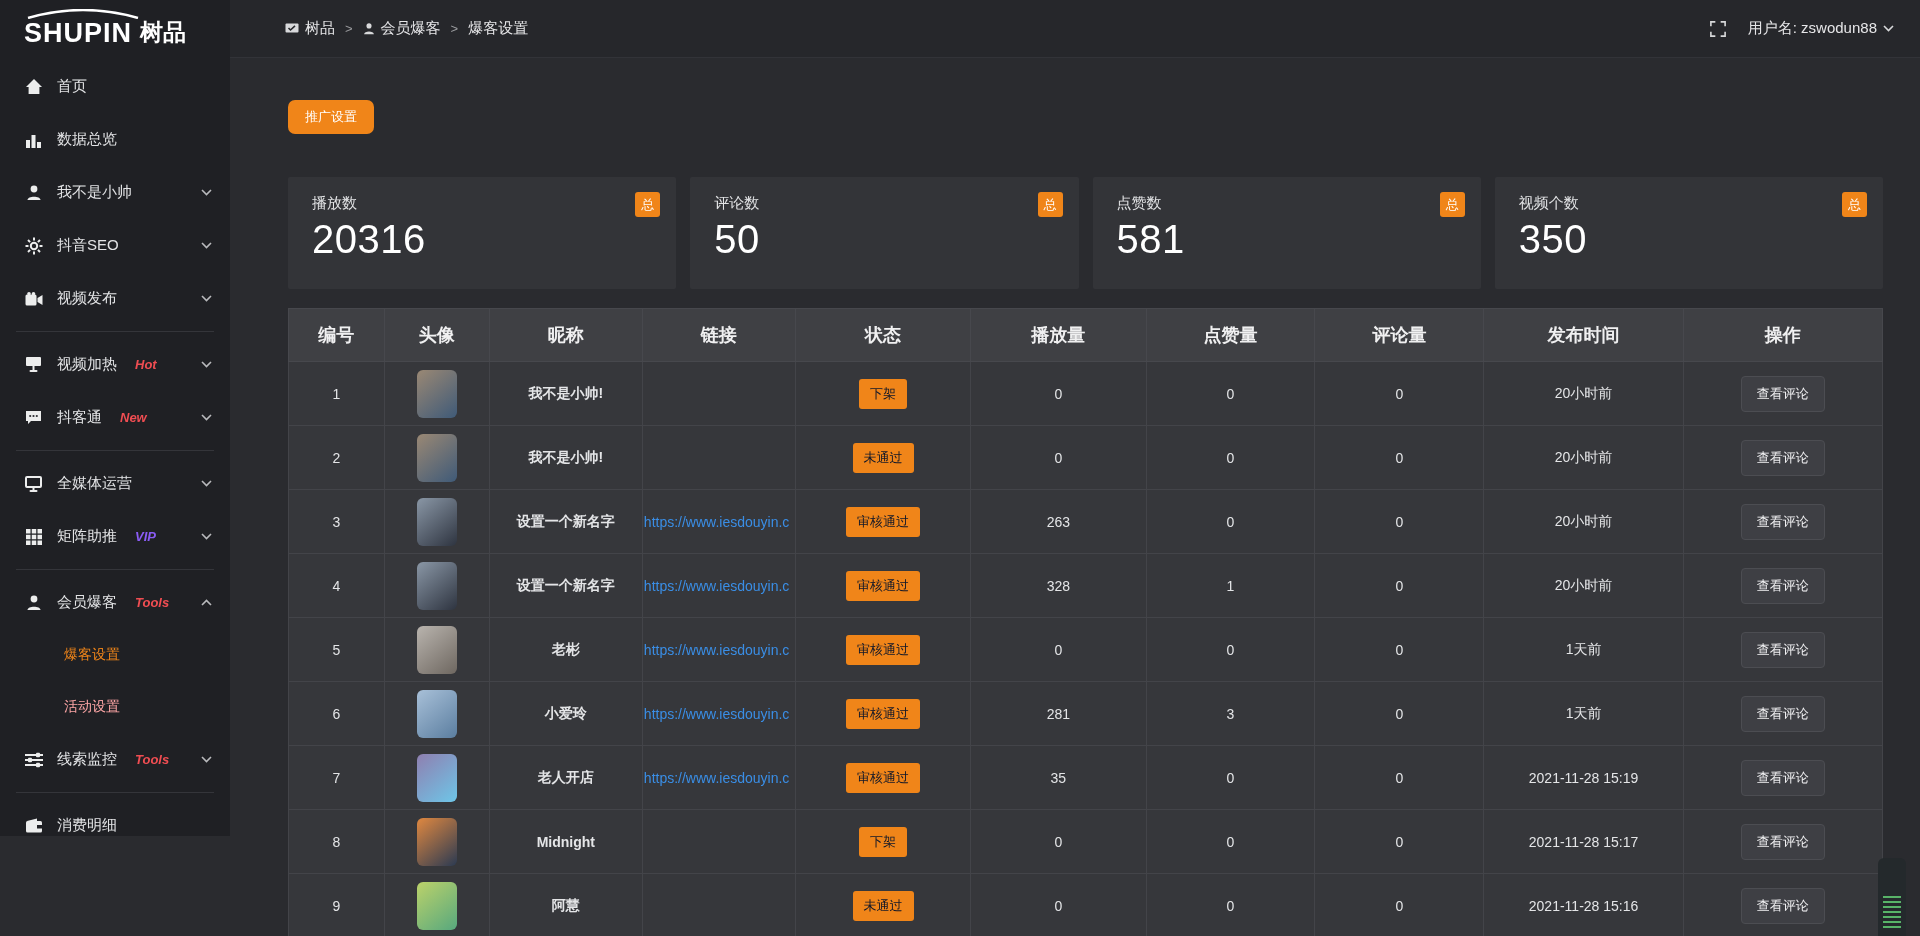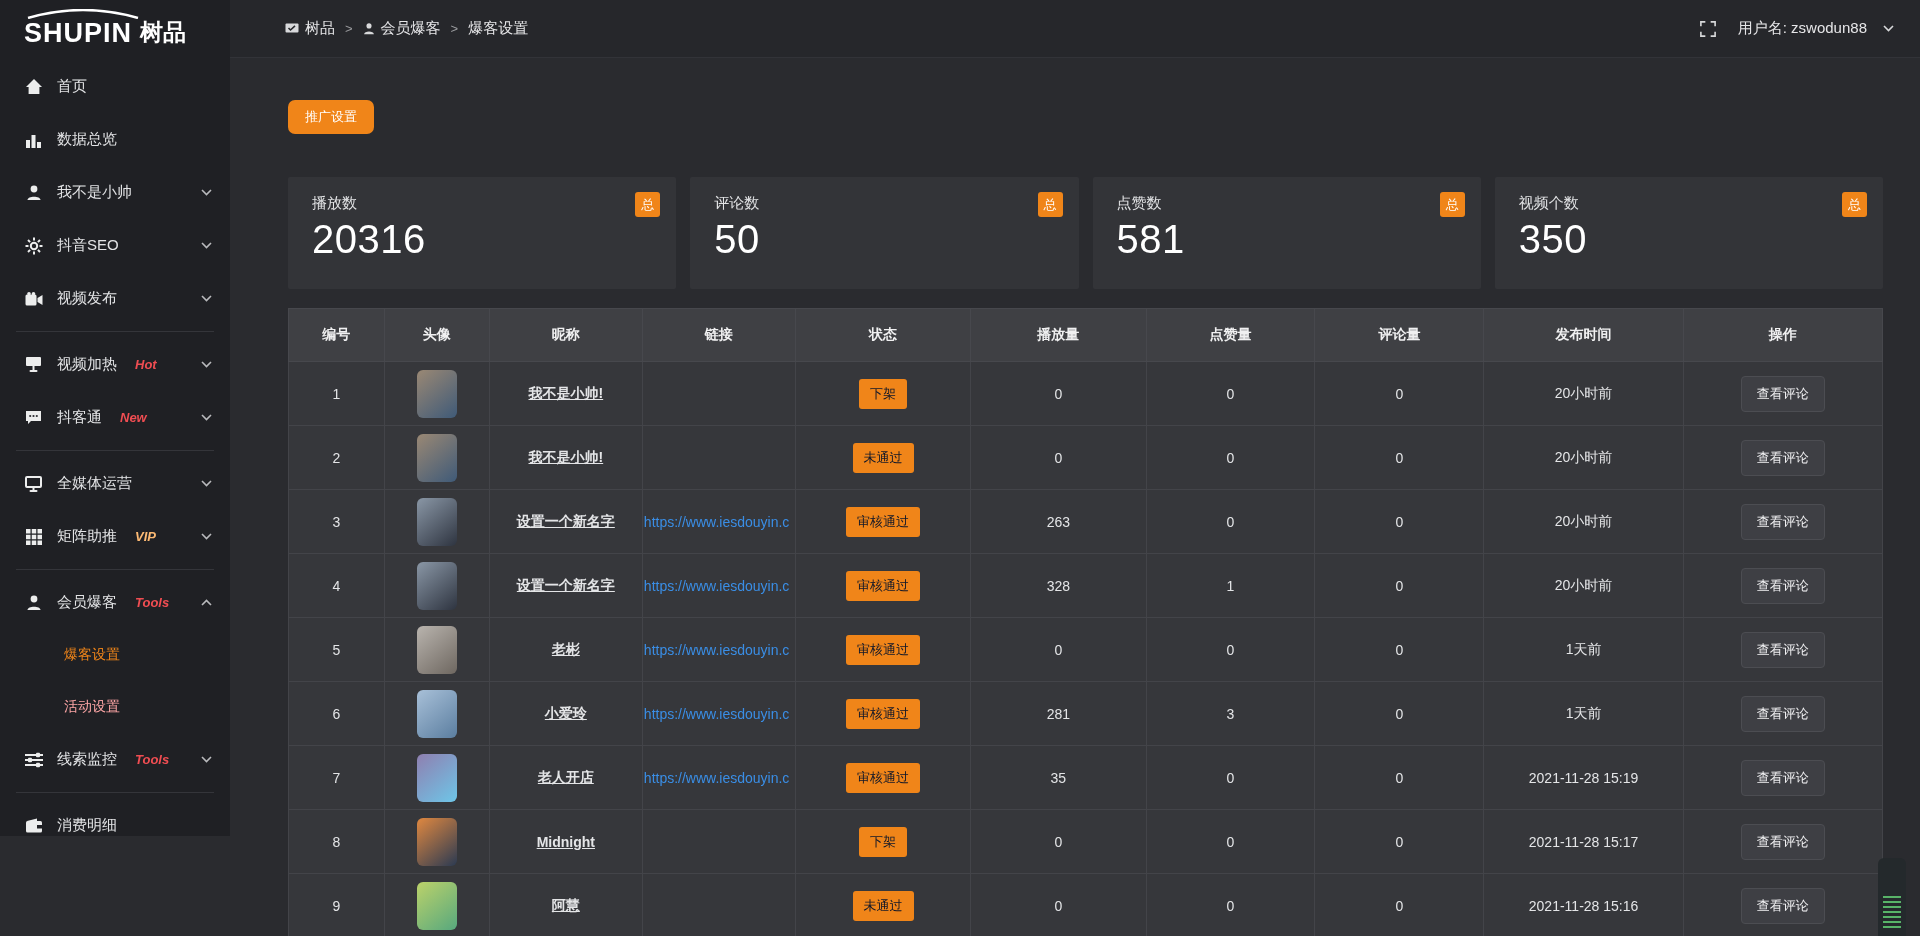--- a/index.html
+++ b/index.html
@@ -14,59 +14,59 @@
   .logo-word { font-weight:bold; font-size:27px; letter-spacing:1px; color:#fff; }
   .logo-cn { font-weight:bold; font-size:23px; color:#fff; padding-top:6px; }
 
   .menu { padding-top:2px; }
   .m-item { display:flex; align-items:center; height:53px; padding:0 18px 0 24px; gap:14px;
             font-size:15px; color:#e3e4e6; cursor:pointer; }
   .m-item .ic { width:19px; height:18px; display:flex; align-items:center; justify-content:center; flex:none; }
   .tag { font-style:italic; font-weight:bold; font-size:13px; margin-left:4px; }
   .tag:empty { display:none; }
   .tag-red { color:#ef4d52; }
-  .tag-gold { color:#fdba74; }
+  .tag-gold { color:#8b5cf6; }
   .chev { margin-left:auto; display:flex; }
   .chev.up svg { transform:rotate(180deg); }
   .m-divider { height:1px; background:#34353a; margin:6px 16px; }
   .sub-item { height:52px; display:flex; align-items:center; padding-left:64px; font-size:14px; color:#fca5a5; cursor:pointer; }
   .sub-item.active { color:#f08519; }
 
   
   .shell { flex:1; display:flex; flex-direction:column; min-width:0; }
   .topbar { height:58px; background:#26272b; border-bottom:1px solid #323338;
             display:flex; align-items:center; padding:0 26px 0 55px; }
   .crumbs { display:flex; align-items:center; gap:10px; font-size:15px; color:#e6e6e8; }
   .crumb { display:flex; align-items:center; gap:6px; }
   .crumb-sep { color:#9a9b9e; font-size:13px; }
   .top-right { margin-left:auto; display:flex; align-items:center; gap:22px; font-size:15px; color:#e6e6e8; }
-  .user-chip { display:flex; align-items:center; gap:16px; cursor:pointer; }
+  .user-chip { display:flex; align-items:center; gap:6px; cursor:pointer; }
 
   
   .main { flex:1; padding:0 37px 0 58px; overflow:hidden; background:#2a2b2f; }
   .promo-btn { margin-top:42px; display:inline-block; background:#f08519; color:#fff; border:none;
                font-size:13px; padding:8px 17px; border-radius:7px; cursor:pointer;
                font-family:inherit; }
   .stats { margin-top:43px; display:grid; grid-template-columns:repeat(4,1fr); gap:14px; }
   .card { position:relative; background:#333438; height:112px; padding:17px 24px; border-radius:2px; }
   .card-label { font-size:15px; color:#e2e3e5; }
   .card-value { font-size:40px; color:#fff; margin-top:4px; letter-spacing:0.5px; }
   .card-badge { position:absolute; top:15px; right:16px; width:25px; height:25px; background:#f08519;
                 color:#fff; font-size:13px; display:flex; align-items:center; justify-content:center;
                 border-radius:3px; }
 
   .table-wrap { margin-top:19px; }
   table { width:100%; table-layout:fixed; border-collapse:collapse; }
-  th { height:53px; background:#3f4044; color:#f0f0f1; font-size:14px; font-weight:bold;
+  th { height:53px; background:#3f4044; color:#f0f0f1; font-size:18px; font-weight:bold;
        border:1px solid #47484d; }
   td { height:64px; background:#36373b; border:1px solid #434449; text-align:center;
        font-size:14px; color:#e4e5e7; overflow:hidden; }
   td.cell-link { text-align:left; white-space:nowrap; color:#3a8ee6; padding:0 1px; }
   .avatar { width:40px; height:48px; border-radius:6px; margin:0 auto; }
-  .cell-nick { font-weight:bold;text-decoration:underline; }
+  .cell-nick { font-weight:bold; }
   .status-badge { display:inline-block; background:#f08519; color:#0f172a; font-size:13px;
                   padding:6px 11px; border-radius:3px; cursor:pointer; }
   .status-badge:empty { display:none; }
   .action-btn { display:inline-block; background:#3e3f44; border:1px solid #4c4d52; color:#f0f0f2;
                 font-size:13px; padding:8px 15px; border-radius:4px; cursor:pointer; }
   .action-btn:empty { display:none; }
 
   
   .float-widget { position:fixed; right:14px; bottom:0; width:28px; height:78px;
                   background:#24292c; border-radius:6px 6px 0 0; cursor:pointer; }

